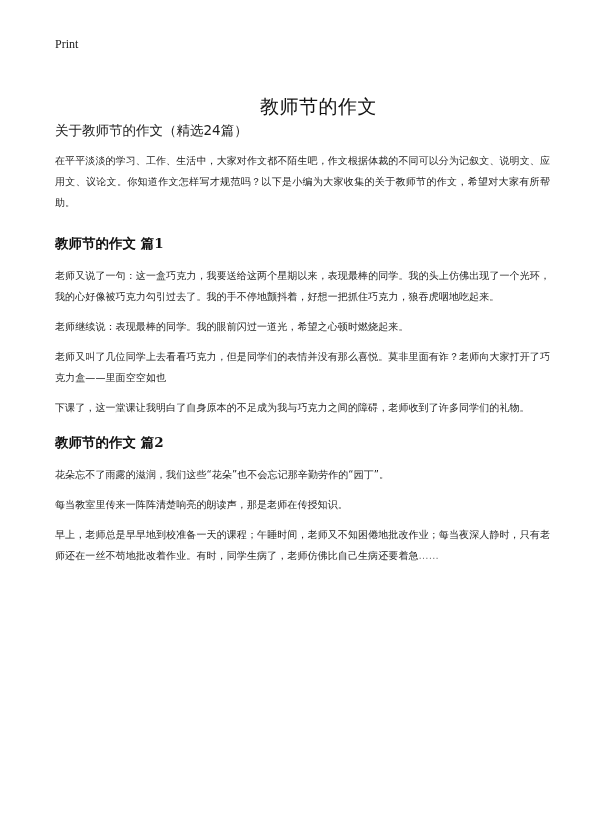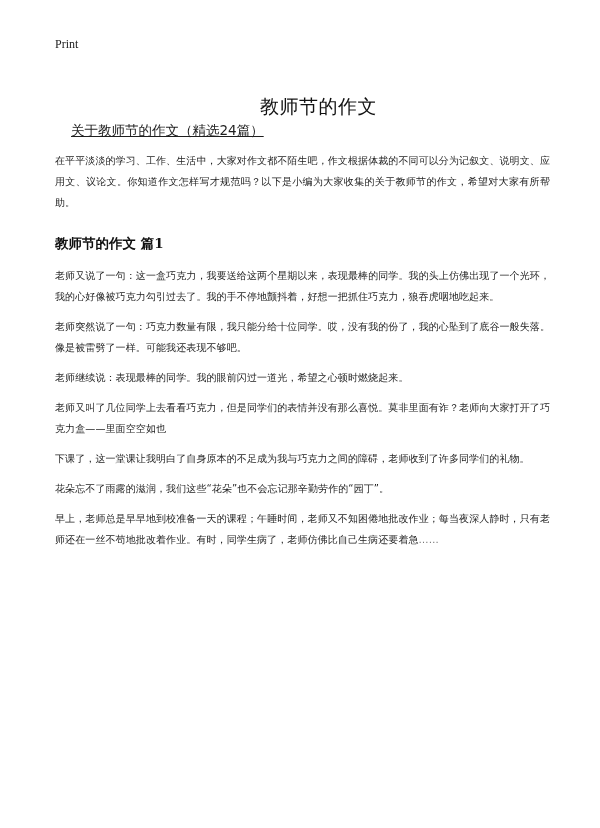--- a/index.html
+++ b/index.html
@@ -45,23 +45,22 @@
     }
     .content {
       position: absolute;
       left: 0;
       top: 120px;
       width: 495px;
     }
     .subtitle {
       font-size: 13.5px;
       line-height: 20px;
-      margin: 0 0 10px 16px;
+      margin: 0 0 10px 0;
       color: #1e1e1e;
-      text-decoration: underline;
     }
     .para {
       font-size: 10px;
       line-height: 21px;
       margin: 0 0 9px 0;
       color: #1e1e1e;
       text-align: justify;
       letter-spacing: 0.1px;
     }
     .section-heading {
@@ -88,24 +87,25 @@
   <h1 class="doc-title">教师节的作文</h1>
 
   <div class="content">
     <p class="subtitle">关于教师节的作文（精选24篇）</p>
 
     <p class="para">在平平淡淡的学习、工作、生活中，大家对作文都不陌生吧，作文根据体裁的不同可以分为记叙文、说明文、应用文、议论文。你知道作文怎样写才规范吗？以下是小编为大家收集的关于教师节的作文，希望对大家有所帮助。</p>
 
     <div>
       <div class="section-heading first">教师节的作文 篇1</div>
       <p class="para">老师又说了一句：这一盒巧克力，我要送给这两个星期以来，表现最棒的同学。我的头上仿佛出现了一个光环，我的心好像被巧克力勾引过去了。我的手不停地颤抖着，好想一把抓住巧克力，狼吞虎咽地吃起来。</p>
-      <p class="para">老师突然说了一句：巧克力数量有限，我只能分给十位同学。哎，没有我的份了，我的心坠到了底谷一般失落。像是被雷劈了一样。可能我还表现不够吧。</p>
       <p class="para">老师继续说：表现最棒的同学。我的眼前闪过一道光，希望之心顿时燃烧起来。</p>
       <p class="para">老师又叫了几位同学上去看看巧克力，但是同学们的表情并没有那么喜悦。莫非里面有诈？老师向大家打开了巧克力盒——里面空空如也</p>
       <p class="para">下课了，这一堂课让我明白了自身原本的不足成为我与巧克力之间的障碍，老师收到了许多同学们的礼物。</p>
     </div>
 
     <div>
+      <div class="section-heading">教师节的作文 篇2</div>
       <p class="para">花朵忘不了雨露的滋润，我们这些“花朵”也不会忘记那辛勤劳作的“园丁”。</p>
+      <p class="para">每当教室里传来一阵阵清楚响亮的朗读声，那是老师在传授知识。</p>
       <p class="para"><span>早上，老师总是早早地到校准备一天的课程；午睡时间，老师又不知困倦地批改作业；每当夜深人静时，只有老师还在一丝不苟地批改着作业。有时，同学生病了，老师仿佛比自己生病还要着急</span><span class="ellipsis">……</span></p>
     </div>
   </div>
 </div>
 
 </body></html>

